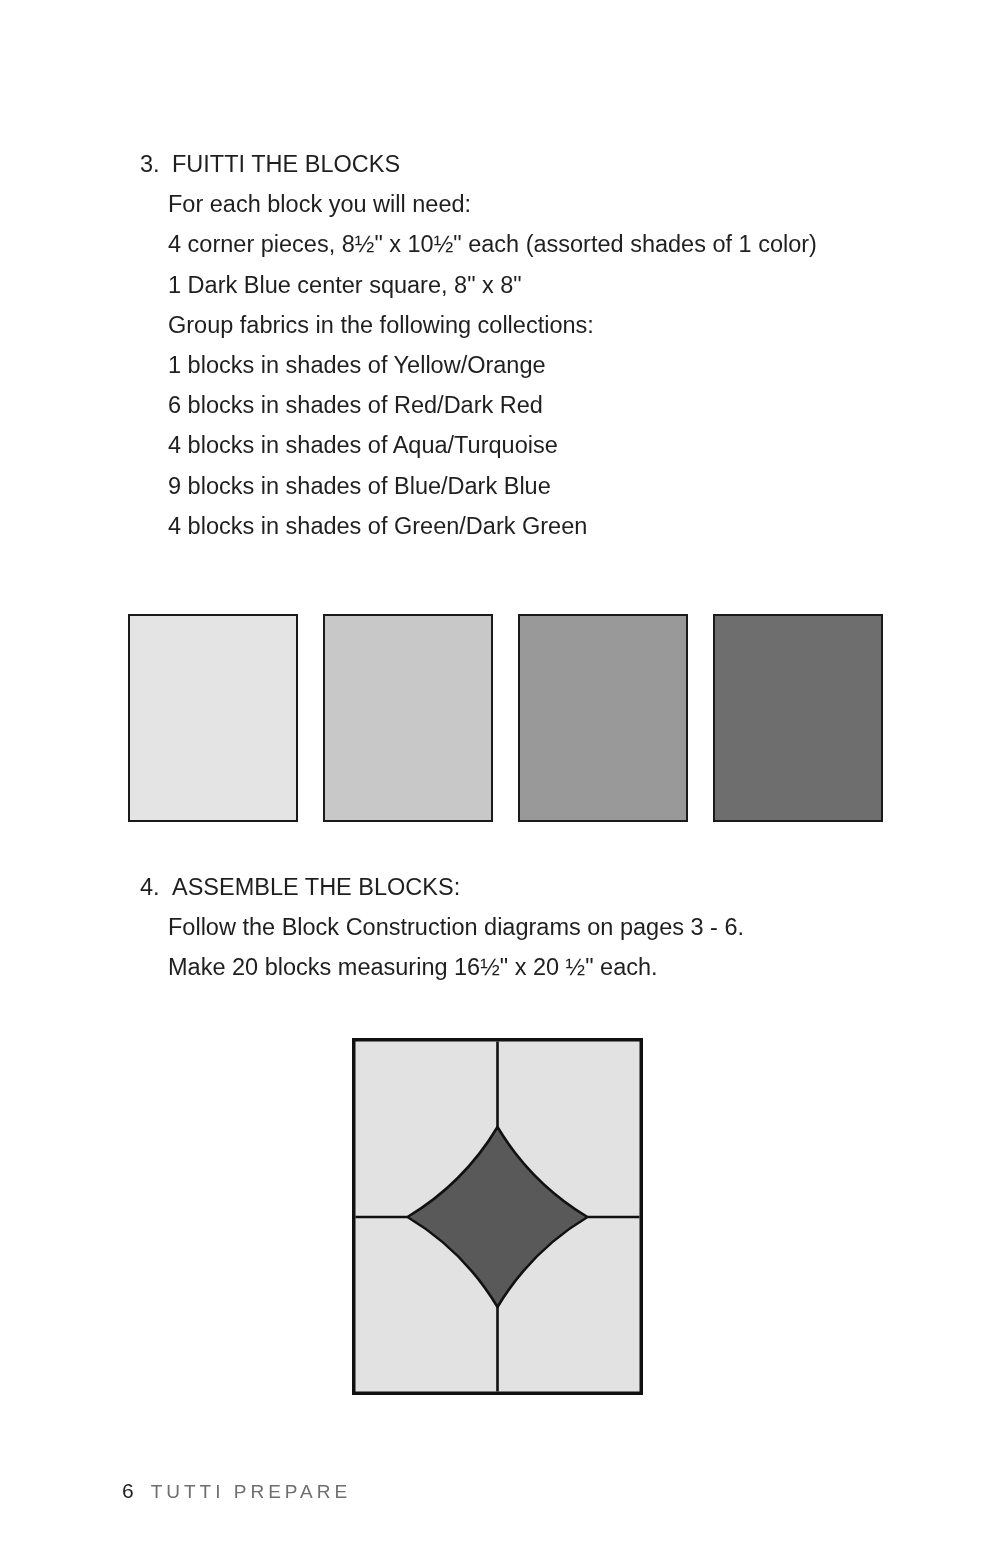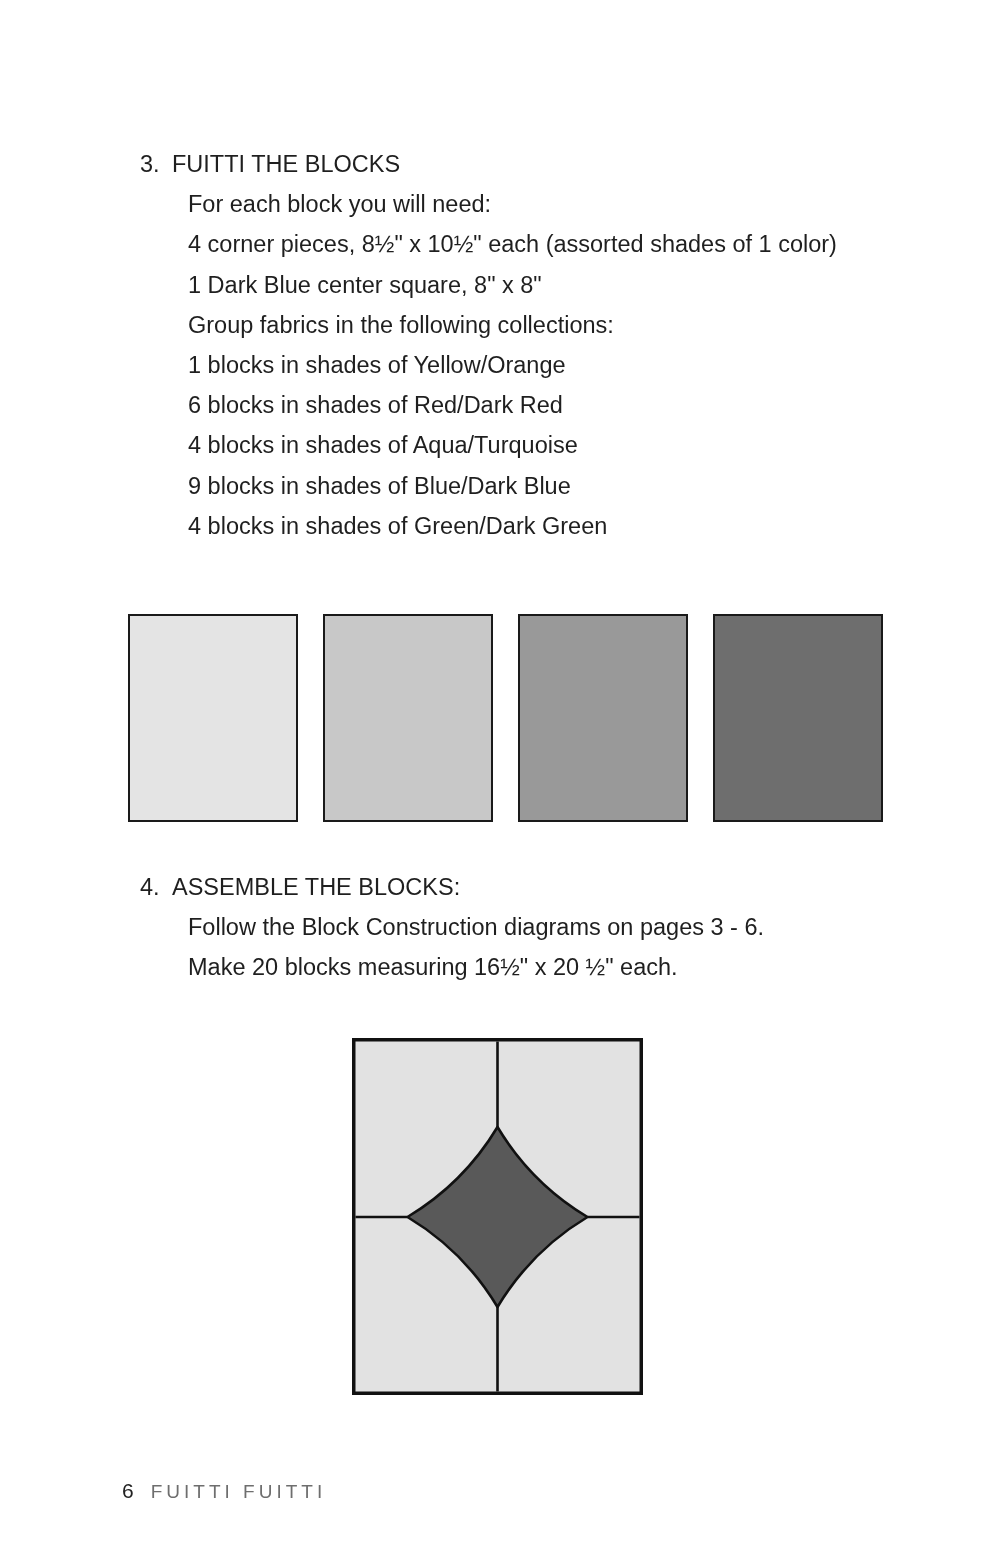--- a/index.html
+++ b/index.html
@@ -18,21 +18,21 @@
   }
   .text-section {
     position: absolute;
     left: 140px;
     font-size: 23.5px;
     line-height: 40.2px;
     white-space: nowrap;
   }
   .sec-head { display: flex; }
   .sec-num { width: 32px; flex: 0 0 32px; }
-  .sec-line { margin-left: 48px; }
+  .sec-line { margin-left: 28px; }
   #section3 { top: 144px; }
   #section4 { top: 867px; }
 
   .swatch-row {
     position: absolute;
     left: 128px;
     top: 614px;
     display: flex;
   }
   .swatch {
@@ -113,16 +113,16 @@
     <line x1="145.5" y1="3.5" x2="145.5" y2="89" stroke="#111111" stroke-width="2.6"></line>
     <line x1="145.5" y1="269" x2="145.5" y2="353.5" stroke="#111111" stroke-width="2.6"></line>
     <line x1="3.5" y1="179" x2="55.5" y2="179" stroke="#111111" stroke-width="2.6"></line>
     <line x1="235.5" y1="179" x2="287.5" y2="179" stroke="#111111" stroke-width="2.6"></line>
 
     <path d="M145.5 89 Q179.25 145.25 235.5 179 Q179.25 212.75 145.5 269 Q111.75 212.75 55.5 179 Q111.75 145.25 145.5 89 Z" stroke="#111111" stroke-width="2.6" stroke-linejoin="round" style="fill: rgb(89, 89, 89);"></path>
   </svg>
 
   <div class="footer">
     <span class="page-num">6</span>
-    <span class="booklet-title">FUITTI FUITTI</span>
+    <span class="booklet-title">TUTTI PREPARE</span>
   </div>
 
 </div>
 
 </body></html>

